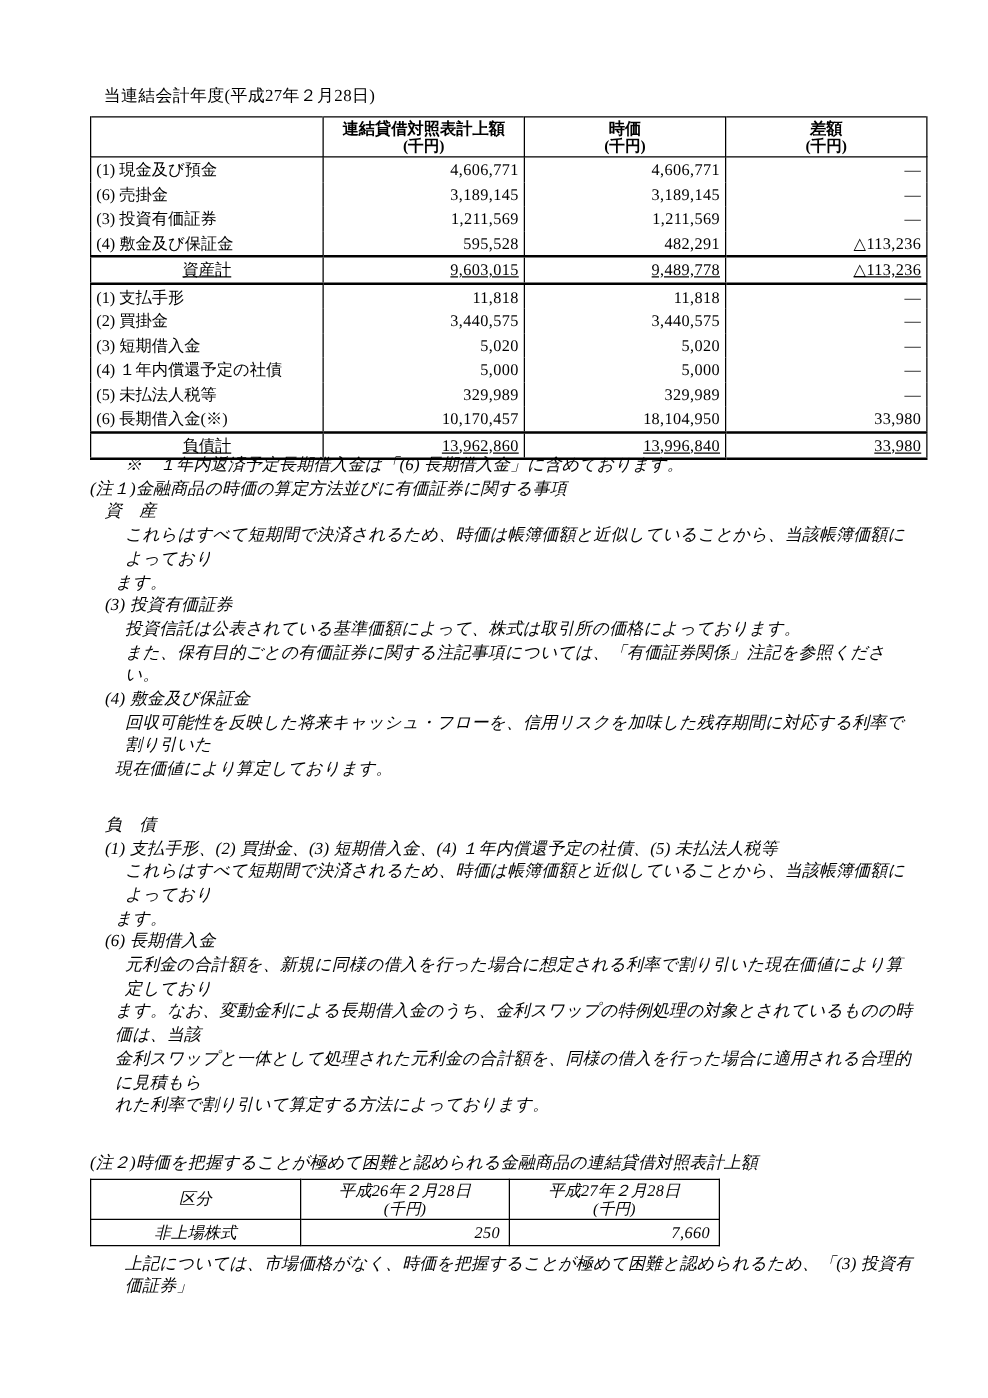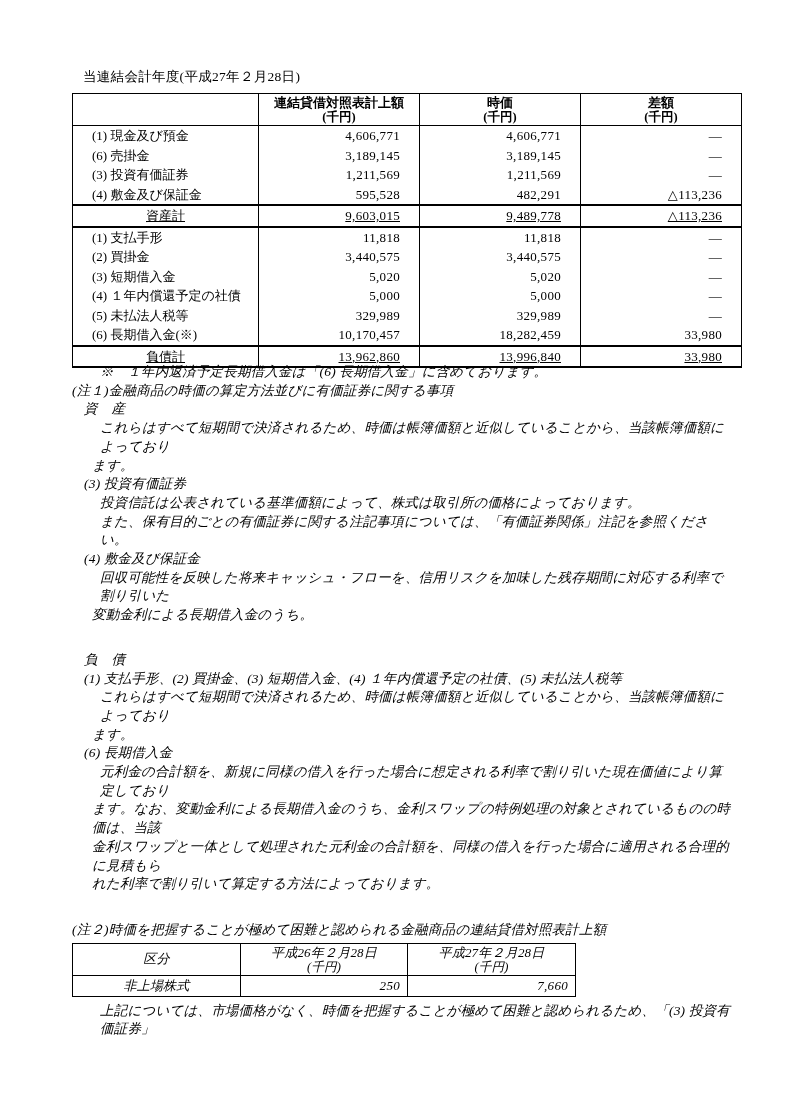--- a/index.html
+++ b/index.html
@@ -31,21 +31,21 @@
     left: 72px;
     top: 93px;
     width: 669px;
     border-collapse: collapse;
     table-layout: fixed;
     font-size: 13px;
   }
   table.fin-table th, table.fin-table td {
     border-left: 1px solid #000;
     border-right: 1px solid #000;
-    padding: 0 19px;
+    padding: 0 4px;
     height: 19.5px;
     line-height: 19.5px;
     overflow: hidden;
     white-space: nowrap;
   }
   table.fin-table { border: 1.5px solid #000; }
   table.fin-table thead th {
     border-bottom: 1.5px solid #000;
     text-align: center;
     font-weight: bold;
@@ -208,21 +208,21 @@
       </tr>
       <tr>
         <td class="lbl">(5) 未払法人税等</td>
         <td class="num">329,989</td>
         <td class="num">329,989</td>
         <td class="num">―</td>
       </tr>
       <tr>
         <td class="lbl">(6) 長期借入金(※)</td>
         <td class="num">10,170,457</td>
-        <td class="num">18,282,459</td>
+        <td class="num">18,104,950</td>
         <td class="num">33,980</td>
       </tr>
       <tr class="total-row">
         <td class="lbl">負債計</td>
         <td class="num">13,962,860</td>
         <td class="num">13,996,840</td>
         <td class="num">33,980</td>
       </tr>
     </tbody>
   </table>
@@ -231,21 +231,21 @@
     <div class="ln-first">※　１年内返済予定長期借入金は「(6) 長期借入金」に含めております。</div>
     <div class="ln-note">(注１)金融商品の時価の算定方法並びに有価証券に関する事項</div>
     <div class="ln-item">資　産</div>
     <div class="ln-first">これらはすべて短期間で決済されるため、時価は帳簿価額と近似していることから、当該帳簿価額によっており</div>
     <div class="ln-cont">ます。</div>
     <div class="ln-item">(3) 投資有価証券</div>
     <div class="ln-first">投資信託は公表されている基準価額によって、株式は取引所の価格によっております。</div>
     <div class="ln-first">また、保有目的ごとの有価証券に関する注記事項については、「有価証券関係」注記を参照ください。</div>
     <div class="ln-item">(4) 敷金及び保証金</div>
     <div class="ln-first">回収可能性を反映した将来キャッシュ・フローを、信用リスクを加味した残存期間に対応する利率で割り引いた</div>
-    <div class="ln-cont">変動金利による長期借入金のうち。</div>
+    <div class="ln-cont">現在価値により算定しております。</div>
     <div class="ln-item gap-liab">負　債</div>
     <div class="ln-item">(1) 支払手形、(2) 買掛金、(3) 短期借入金、(4) １年内償還予定の社債、(5) 未払法人税等</div>
     <div class="ln-first">これらはすべて短期間で決済されるため、時価は帳簿価額と近似していることから、当該帳簿価額によっており</div>
     <div class="ln-cont">ます。</div>
     <div class="ln-item">(6) 長期借入金</div>
     <div class="ln-first">元利金の合計額を、新規に同様の借入を行った場合に想定される利率で割り引いた現在価値により算定しており</div>
     <div class="ln-cont">ます。なお、変動金利による長期借入金のうち、金利スワップの特例処理の対象とされているものの時価は、当該</div>
     <div class="ln-cont">金利スワップと一体として処理された元利金の合計額を、同様の借入を行った場合に適用される合理的に見積もら</div>
     <div class="ln-cont">れた利率で割り引いて算定する方法によっております。</div>
 

